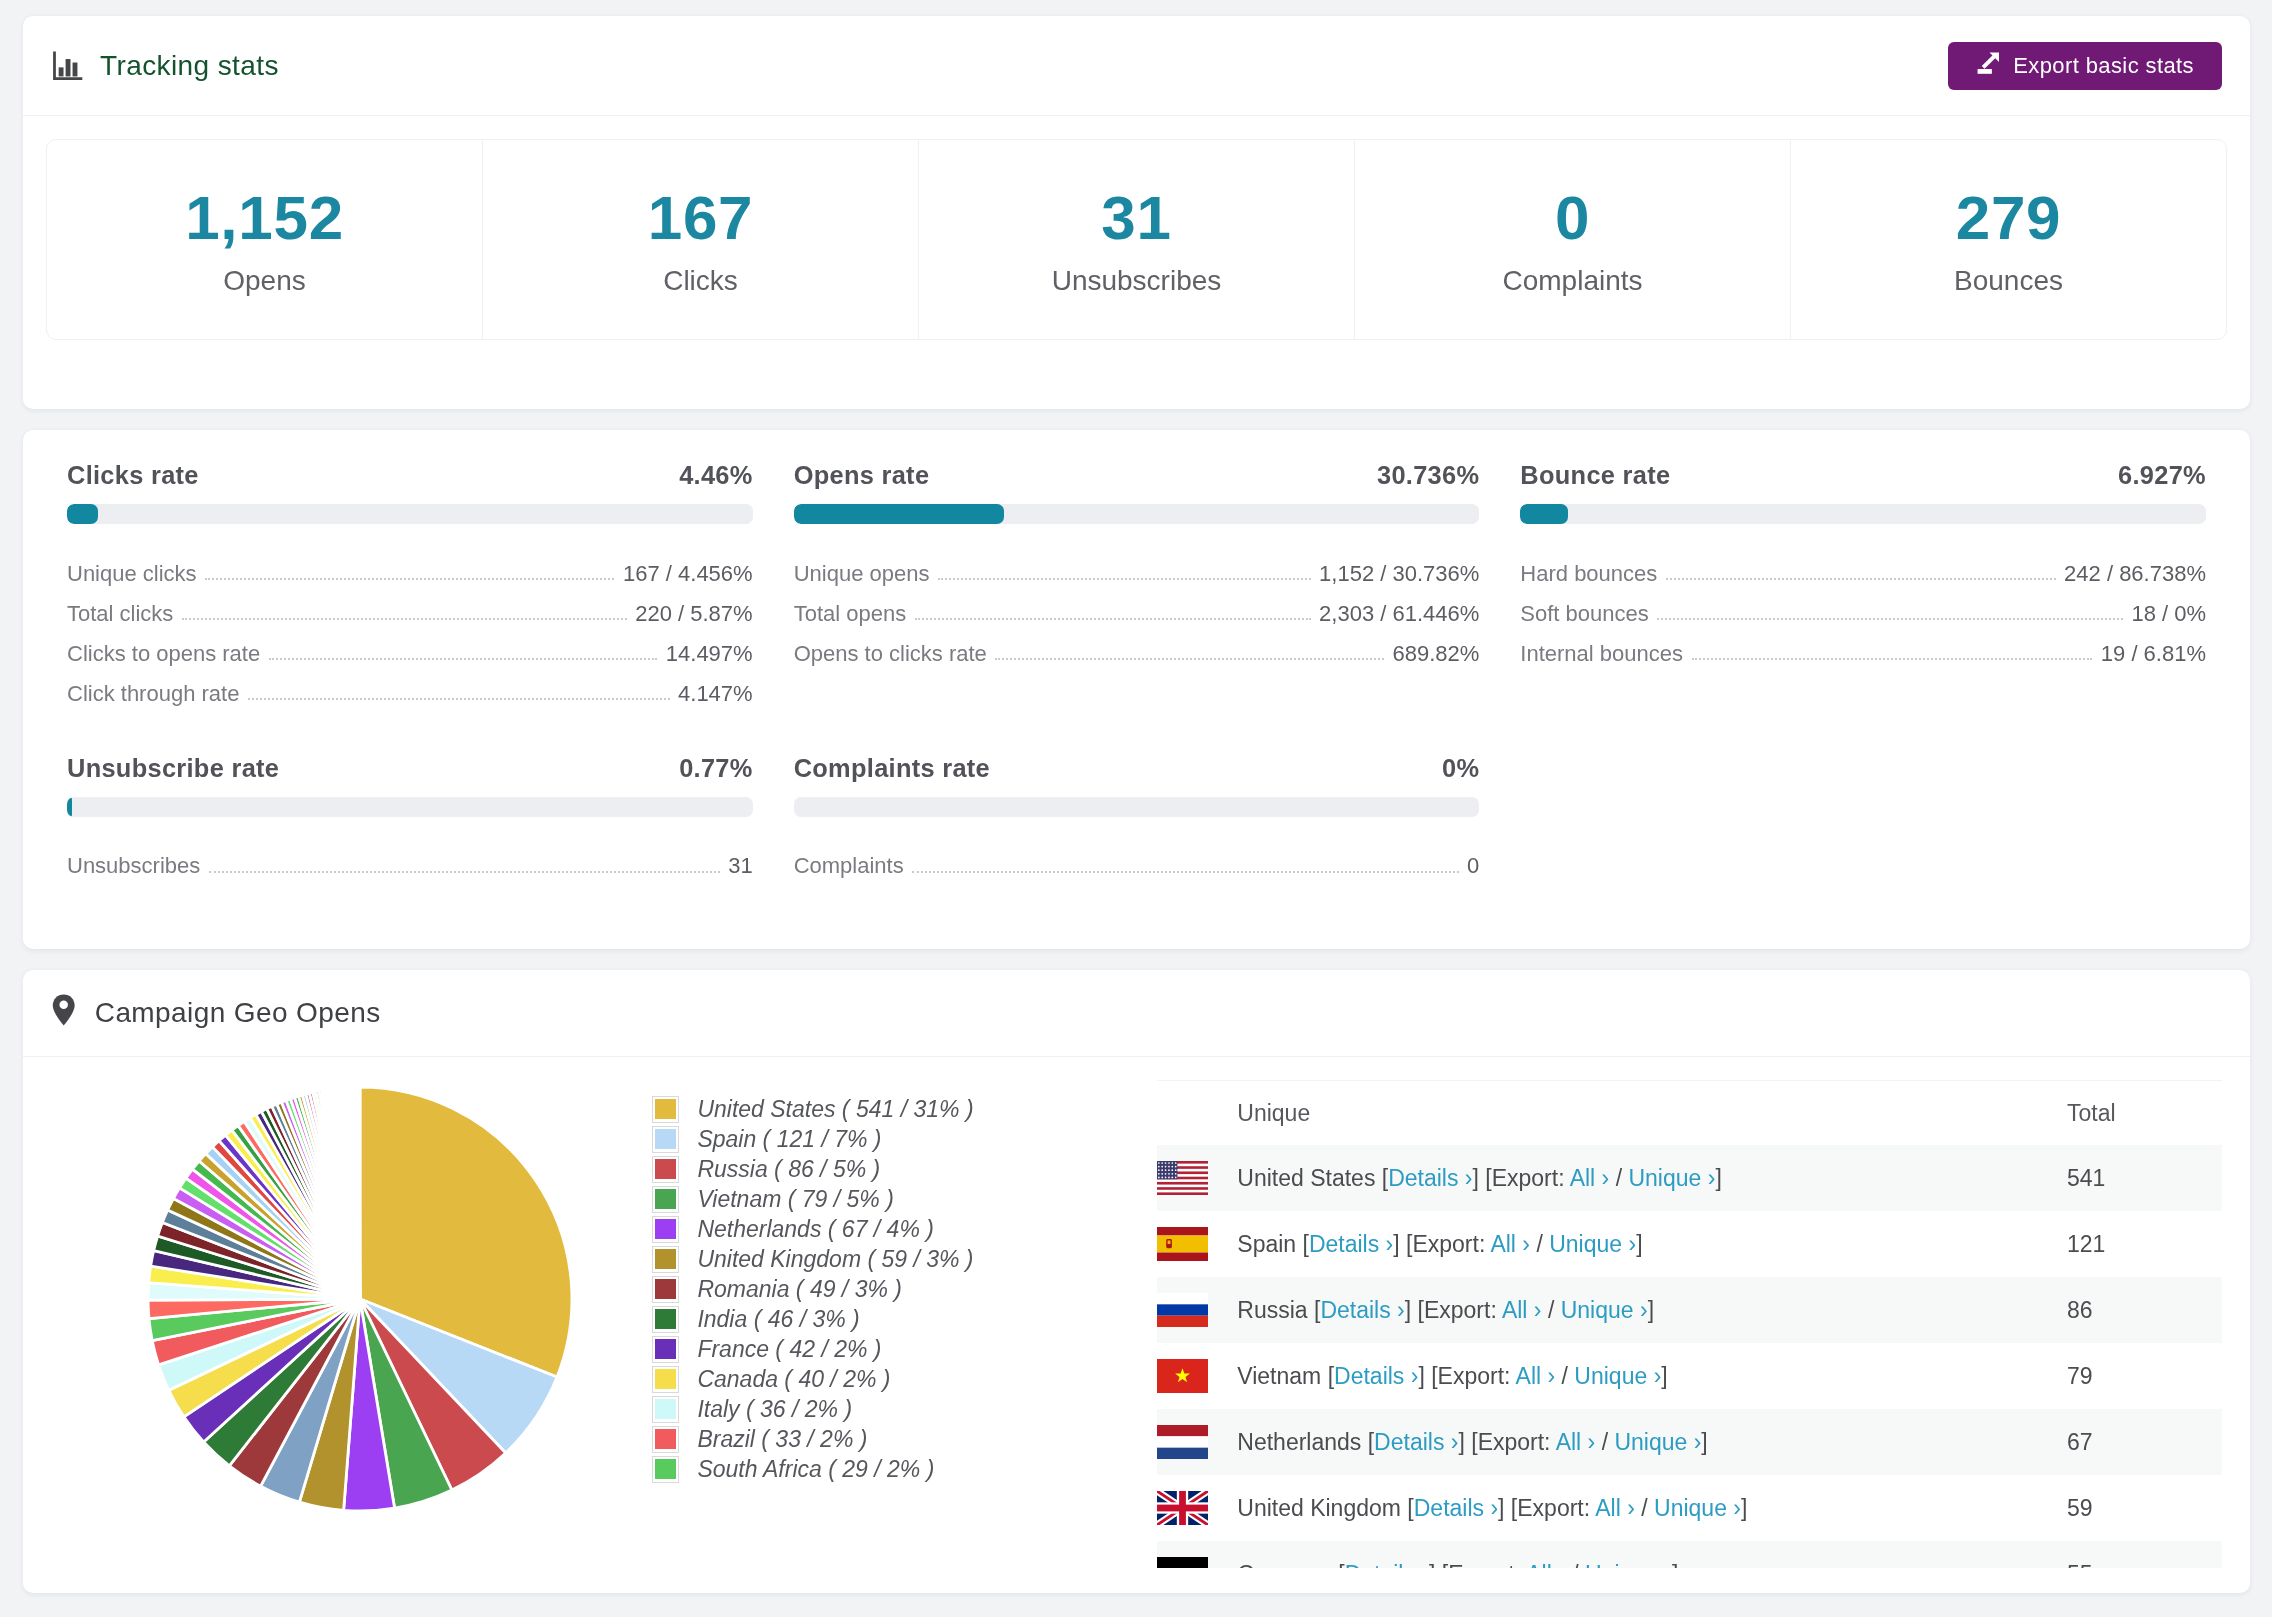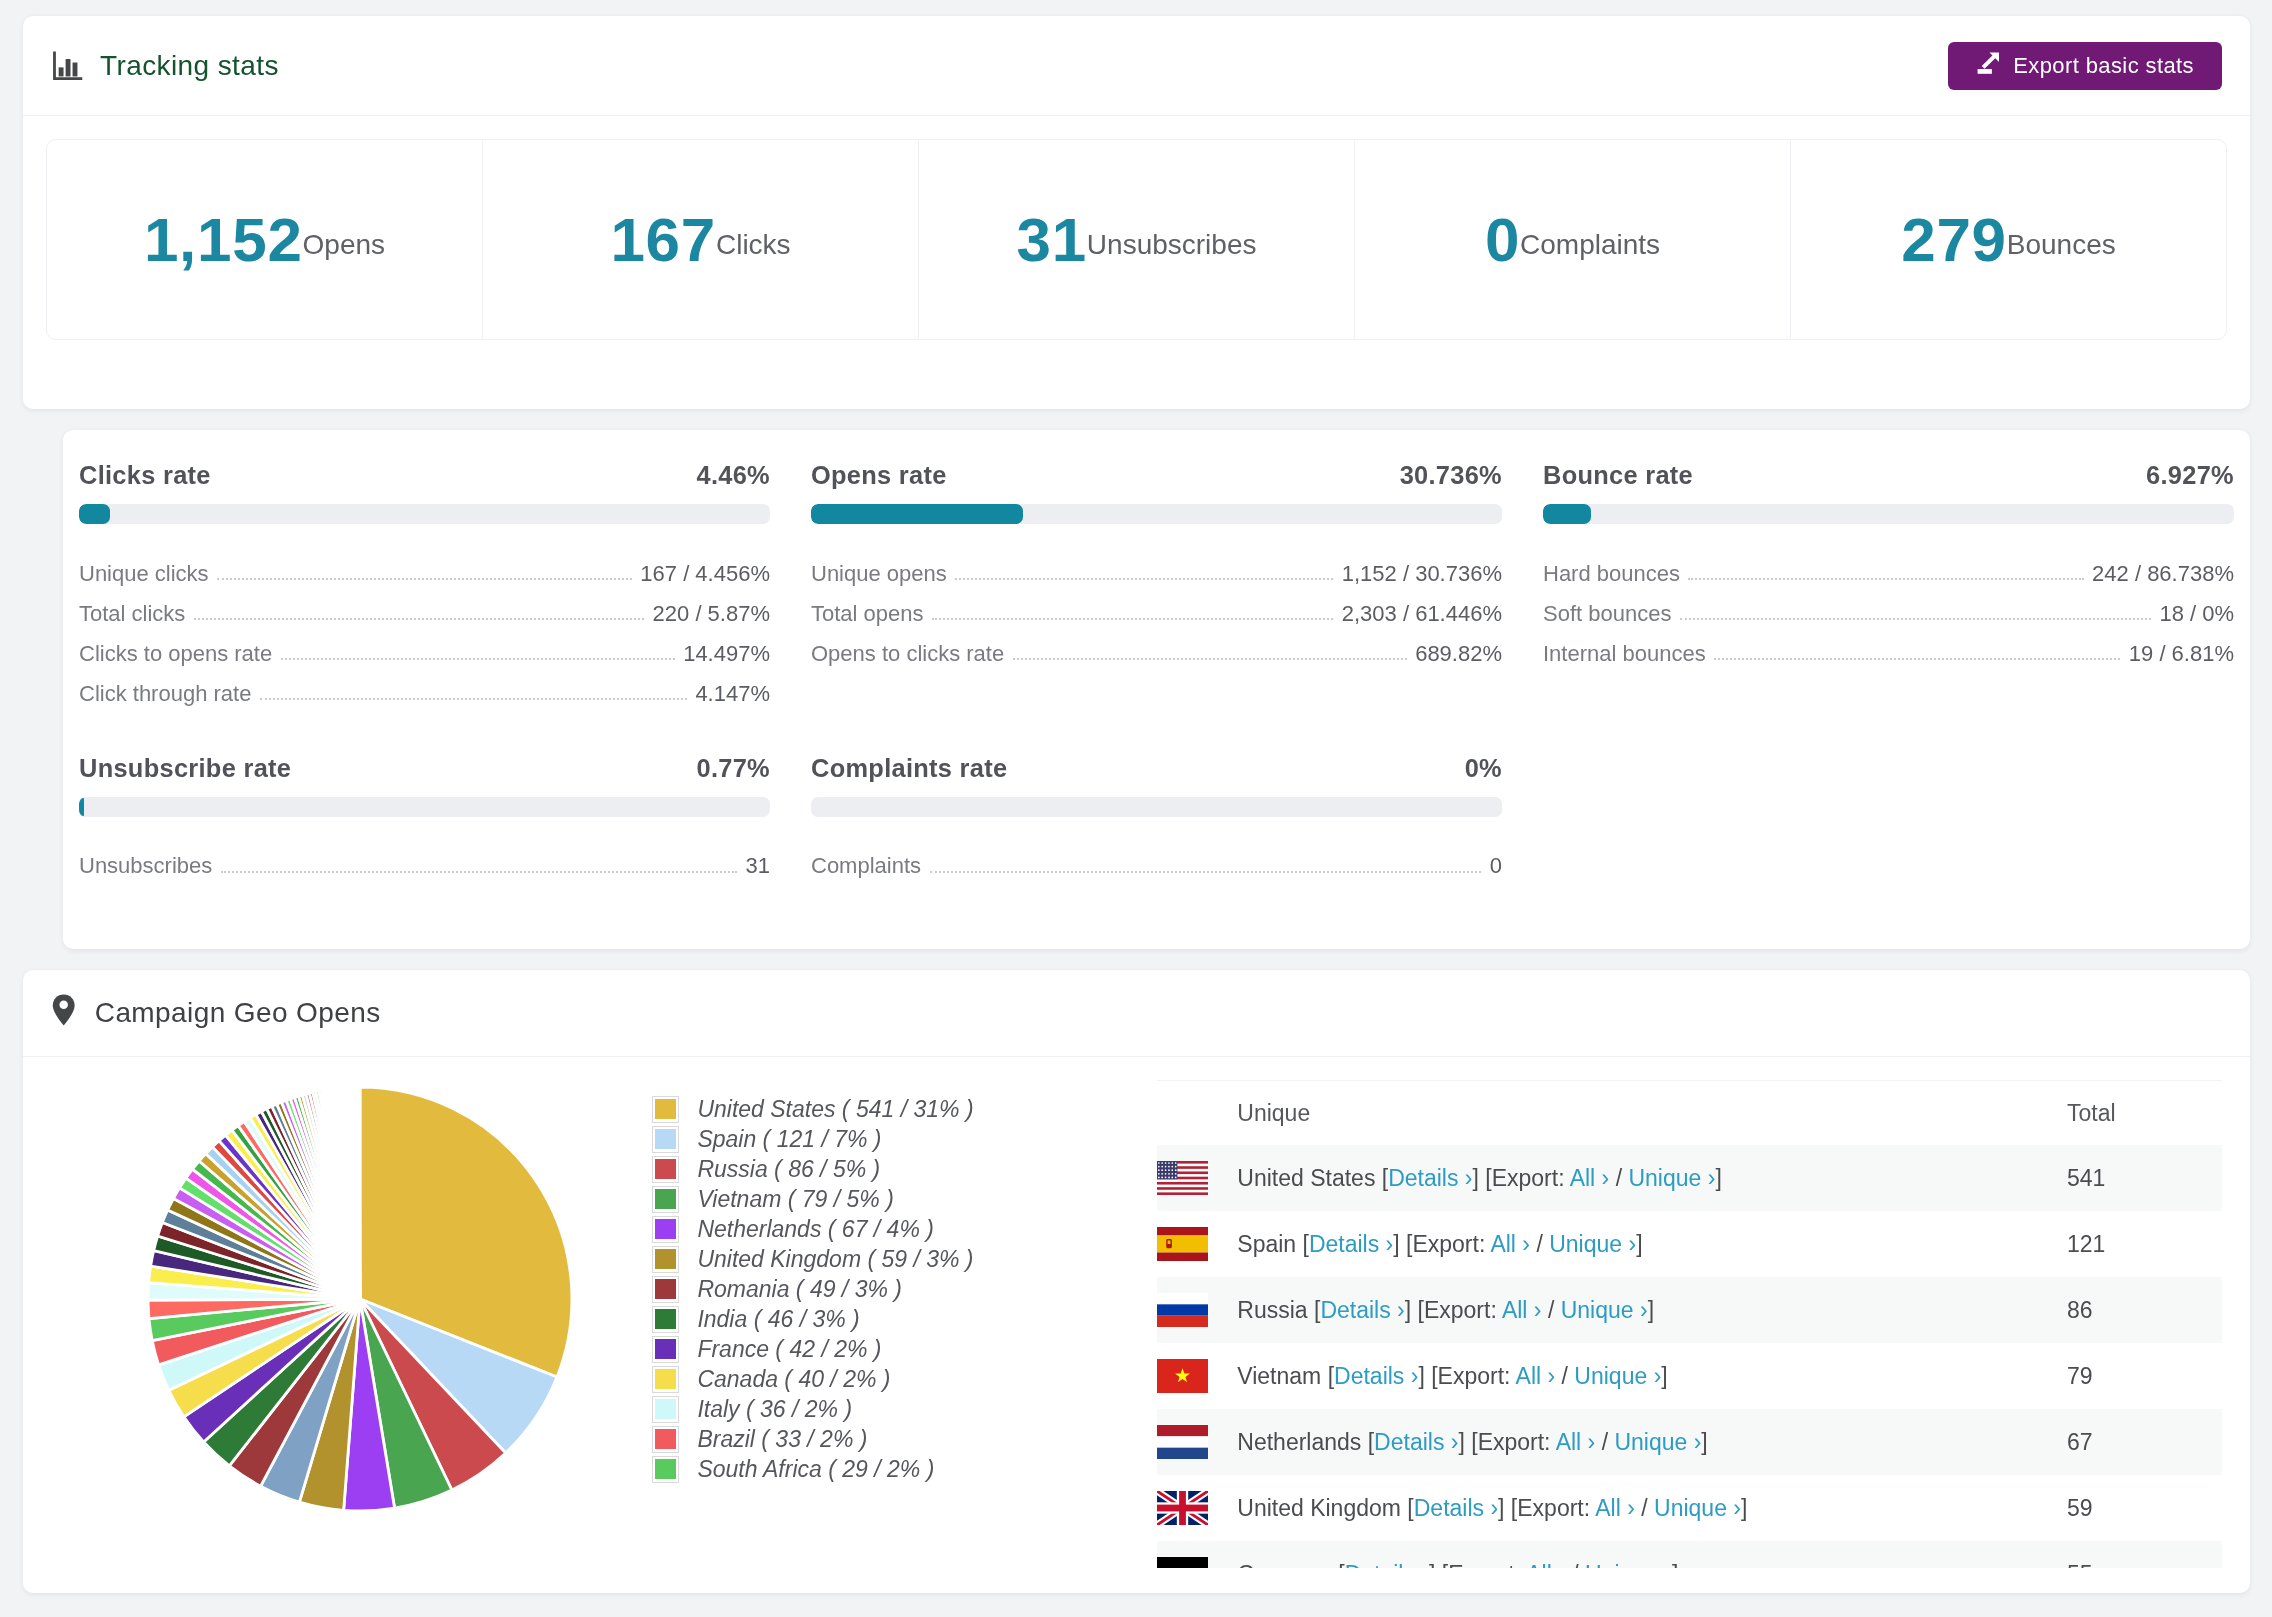--- a/index.html
+++ b/index.html
@@ -15,26 +15,26 @@
   .card-header{display:flex;justify-content:space-between;align-items:center;
     height:99px;padding:0 28px;border-bottom:1.4px solid #f0f1f3;}
   .card-title{display:flex;align-items:center;gap:17px;font-size:28px;color:#14532d;letter-spacing:0.4px;}
   .card-title svg{display:block;}
   .btn-export{display:flex;align-items:center;gap:11.3px;background:#701a75;color:#fff;
     border:none;border-radius:6px;height:48px;padding:0 28px;font-size:22px;
     font-family:inherit;cursor:pointer;letter-spacing:0.4px;}
   #tracking-card{margin-bottom:21px;height:393px;box-sizing:border-box;}
   .stats-row{margin:23px 23px 0;height:199px;border:1.4px solid #eef0f3;border-radius:10px;
     display:flex;overflow:hidden;}
-  .stat-cell{flex:1;display:flex;flex-direction:row;align-items:center;justify-content:center;}
+  .stat-cell{flex:1;display:flex;flex-direction:column;align-items:center;justify-content:center;}
   .stat-cell + .stat-cell{border-left:1.4px solid #eef0f3;}
   .stat-value{font-size:62px;font-weight:700;color:#1b87a0;letter-spacing:0.7px;}
   .stat-label{font-size:28px;color:#5f6166;margin-top:11.3px;}
   
-  #rates-card{margin-bottom:21px;height:519px;box-sizing:border-box;padding:31px 16px 0;margin-left:40px;}
+  #rates-card{margin-bottom:21px;height:519px;box-sizing:border-box;padding:31px 44px 0;}
   .rates-grid{display:grid;grid-template-columns:repeat(3,1fr);column-gap:41px;row-gap:47px;}
   .rate-head{display:flex;justify-content:space-between;align-items:baseline;
     font-size:25.4px;font-weight:700;color:#515359;letter-spacing:0.3px;}
   .rate-bar{margin-top:14px;height:20px;background:#eceef2;border-radius:7px;overflow:hidden;}
   .rate-fill{height:100%;background:#1287a0;border-radius:7px;}
   .rate-rows{margin-top:22.6px;}
   .rate-row{display:flex;align-items:flex-end;height:40px;font-size:22px;color:#797b80;}
   .rate-row .leader{flex:1;border-bottom:2.1px dotted #c9cbd0;margin:0 8.5px 6.4px;}
   .rate-row .val{color:#5b5d62;white-space:nowrap;}
   

